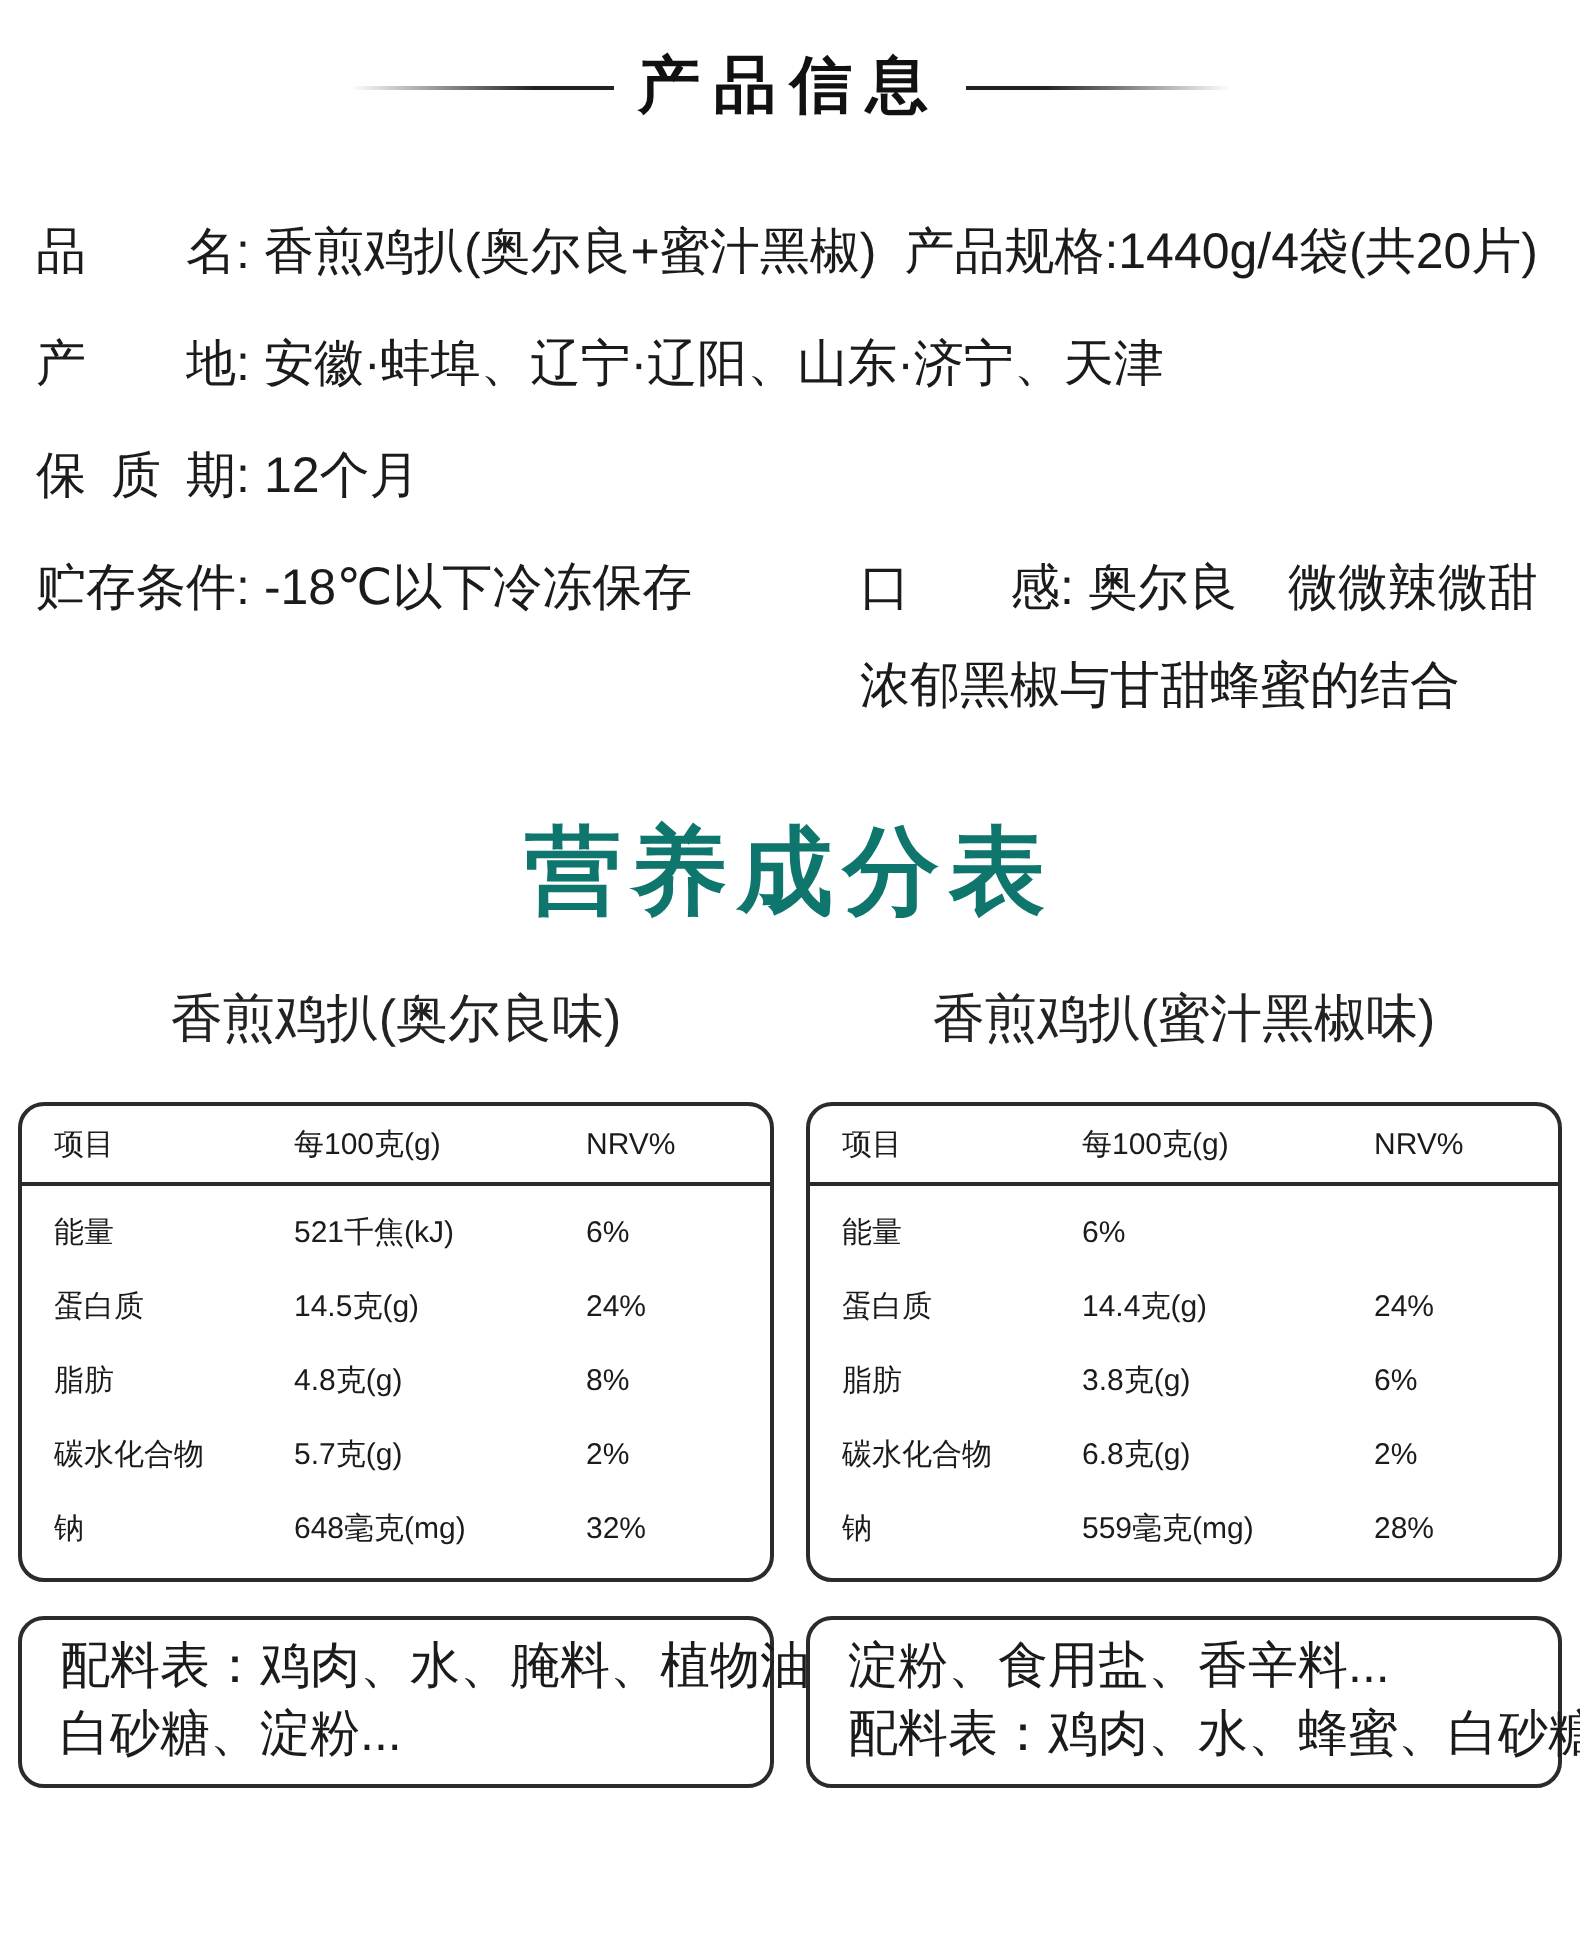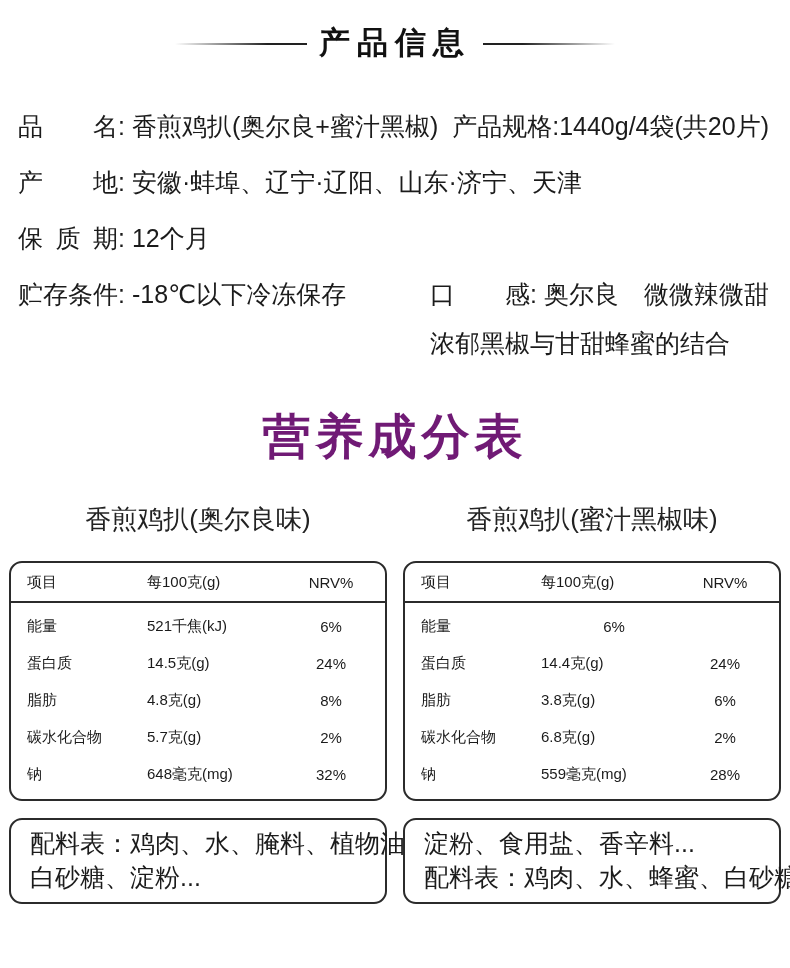--- a/index.html
+++ b/index.html
@@ -40,44 +40,44 @@
   .col-storage { width: 402px; flex: 0 0 402px; }
   .col-taste { flex: 1; margin-left: 10px; }
   .taste-line2 { line-height: 32px; margin-top: 17px; white-space: nowrap; }
 
   
   .nutri-title {
     margin-top: 50px;
     text-align: center;
     font-family: "Liberation Serif", "DejaVu Serif", serif;
     font-size: 48px; font-weight: 600; letter-spacing: 5px;
-    color: #701a75; line-height: 56px;
+    color: #0f766e; line-height: 56px;
   }
   .twocol { display: flex; padding: 0 9px; gap: 16px; }
   .col { width: 378px; flex: 0 0 378px; }
 
-  .subtitles { margin-top: 38px; }
+  .subtitles { margin-top: 28px; }
   .subtitle { text-align: center; font-size: 26px; line-height: 32px; color: #222222; white-space: nowrap; }
 
   .tables-row { margin-top: 26px; }
   .ntable {
     border: 2px solid #2b2b2b; border-radius: 13px;
     overflow: hidden; background: #ffffff;
   }
   .trow {
     display: grid; grid-template-columns: 120px 1fr 76px;
     align-items: center; padding: 0 16px;
     font-size: 15px; white-space: nowrap;
   }
   .thead { height: 40px; border-bottom: 2px solid #2b2b2b; }
   .tbody { padding: 5px 0 6px; }
   .tbody .trow { height: 37px; }
   .c1 { text-align: left; }
   .c2 { text-align: left; }
-  .c3 { text-align: center; }
+  .c3 { text-align: left; }
 
   .iboxes-row { margin-top: 17px; }
   .ibox {
     border: 2px solid #2b2b2b; border-radius: 13px;
     padding: 6px 19px 8px; font-size: 25px; line-height: 34px;
     background: #ffffff; white-space: nowrap;
   }
 </style>
 </head>
 <body>

